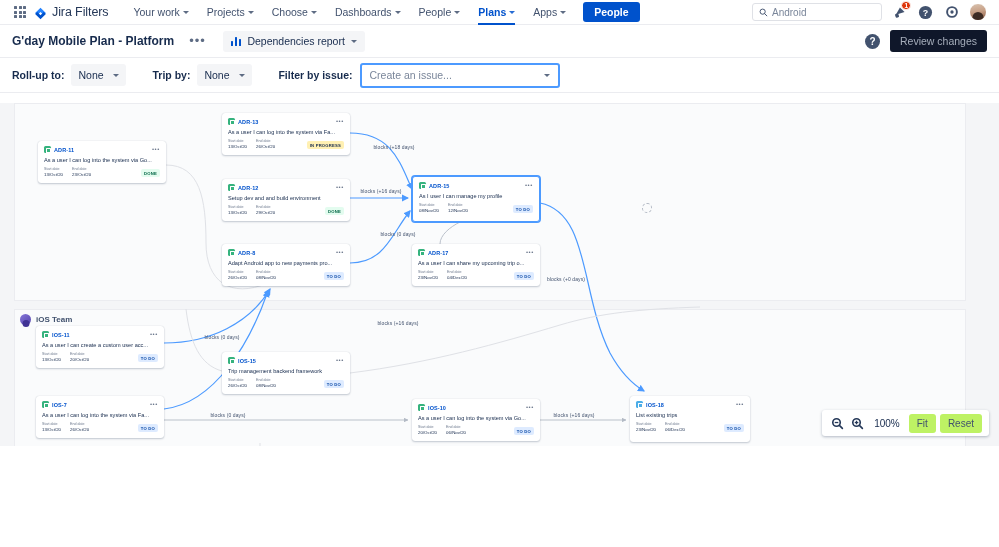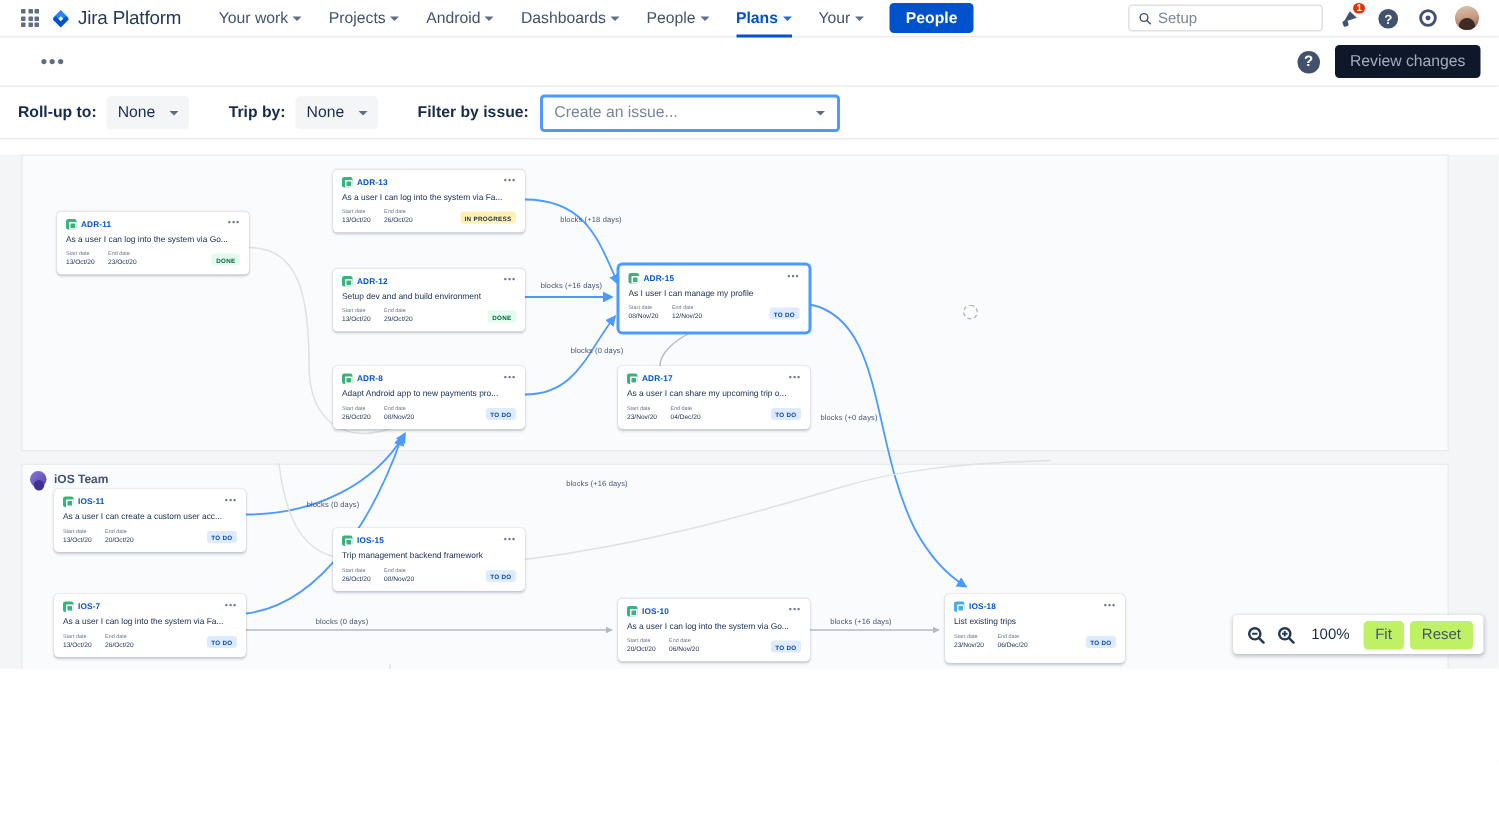--- a/index.html
+++ b/index.html
@@ -195,61 +195,61 @@
         <i></i>
         <i></i>
     </div>
     <div class="brand">
       <span class="brand-logo">
         <svg width="13" height="13" viewBox="0 0 16 16">
           <path d="M8 0.8 L14.6 7.4 L12 10 L8 6 L4 10 L1.4 7.4 Z" fill="#2684ff"></path>
           <path d="M8 15.2 L1.4 8.6 L4 6 L8 10 L12 6 L14.6 8.6 Z" fill="#0052cc"></path>
         </svg>
       </span>
-      <span class="brand-text">Jira Platform</span>
+      <span class="brand-text">Jira Filters</span>
     </div>
     <div class="nav-items">
       <div class="nav-item">
         <span>Your work</span>
         <span class="caret"></span>
       </div>
       <div class="nav-item">
         <span>Projects</span>
         <span class="caret"></span>
       </div>
       <div class="nav-item">
-        <span>Android</span>
+        <span>Choose</span>
         <span class="caret"></span>
       </div>
       <div class="nav-item">
         <span>Dashboards</span>
         <span class="caret"></span>
       </div>
       <div class="nav-item">
         <span>People</span>
         <span class="caret"></span>
       </div>
       <div class="nav-item active">
         <span>Plans</span>
         <span class="caret"></span>
       </div>
       <div class="nav-item">
-        <span>Your</span>
+        <span>Apps</span>
         <span class="caret"></span>
       </div>
     </div>
     <button class="create-btn">People</button>
 
     <div class="nav-right">
       <div class="searchbox">
         <svg width="9" height="9" viewBox="0 0 16 16">
           <circle cx="6.5" cy="6.5" r="4.6" fill="none" stroke="#42526e" stroke-width="1.7"></circle>
           <line x1="10" y1="10" x2="14" y2="14" stroke="#42526e" stroke-width="1.7" stroke-linecap="round"></line>
         </svg>
-        <span class="ph">Setup</span>
+        <span class="ph">Android</span>
       </div>
       <div class="icon-btn">
         <svg width="14" height="14" viewBox="0 0 16 16">
           <path d="M2.5 9.5 L9.5 3 L13 9.5 Z" fill="#42526e" transform="rotate(-18 8 8)"></path>
           <rect x="1.5" y="8.6" width="4" height="4.6" rx="1.2" fill="#42526e" transform="rotate(-18 8 8)"></rect>
         </svg>
         <span class="badge-dot">1</span>
       </div>
       <div class="icon-btn">
         <svg width="15" height="15" viewBox="0 0 16 16">
@@ -261,21 +261,31 @@
         <svg width="14" height="14" viewBox="0 0 16 16">
           <circle cx="8" cy="8" r="5.6" fill="none" stroke="#42526e" stroke-width="2.2"></circle>
           <circle cx="8" cy="8" r="1.9" fill="#42526e"></circle>
         </svg>
       </div>
       <div class="avatar"></div>
     </div>
   </div>
 
   <div class="subheader">
+    <span class="plan-title">G'day Mobile Plan - Platform</span>
     <span class="dots-btn">•••</span>
+    <div class="report-select">
+      <span class="bars-icon">
+        <i style="height:5px"></i>
+          <i style="height:9px"></i>
+          <i style="height:7px"></i>
+      </span>
+      <span class="label">Dependencies report</span>
+      <span class="caret" style="color:#42526e"></span>
+    </div>
     <div class="sub-right">
       <div class="help-circle">?</div>
       <div class="review-btn">Review changes</div>
     </div>
   </div>
 
   <div class="filterbar">
     <span class="f-label">Roll-up to:</span>
     <div class="f-select">
       <span>None</span>

